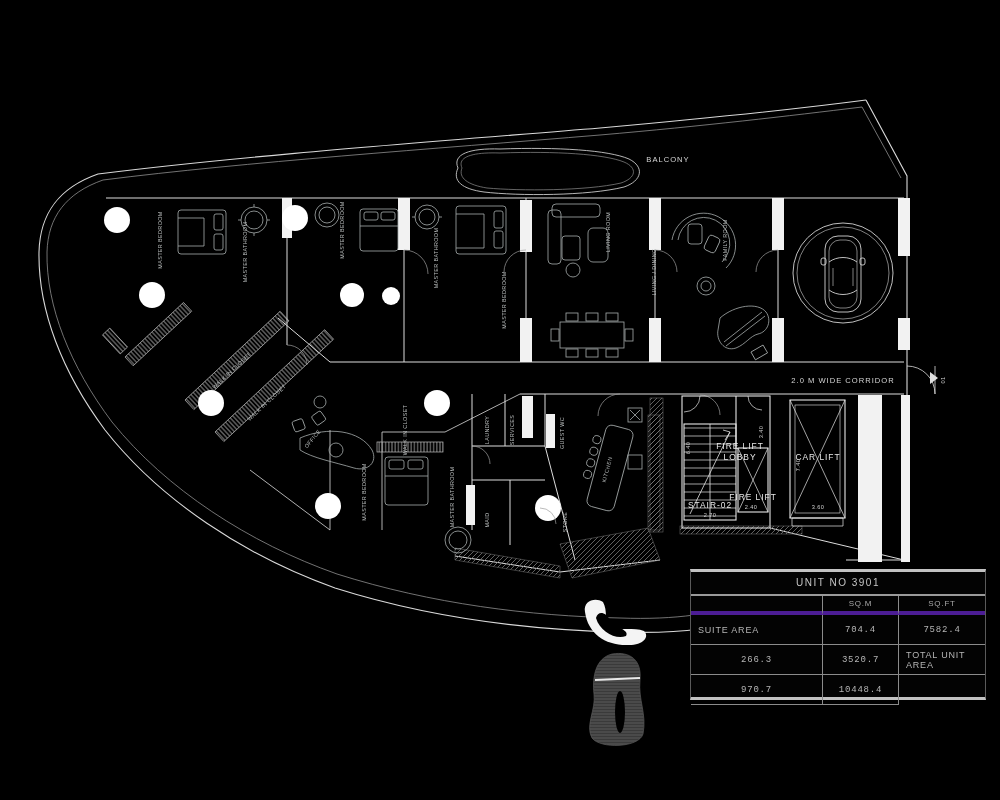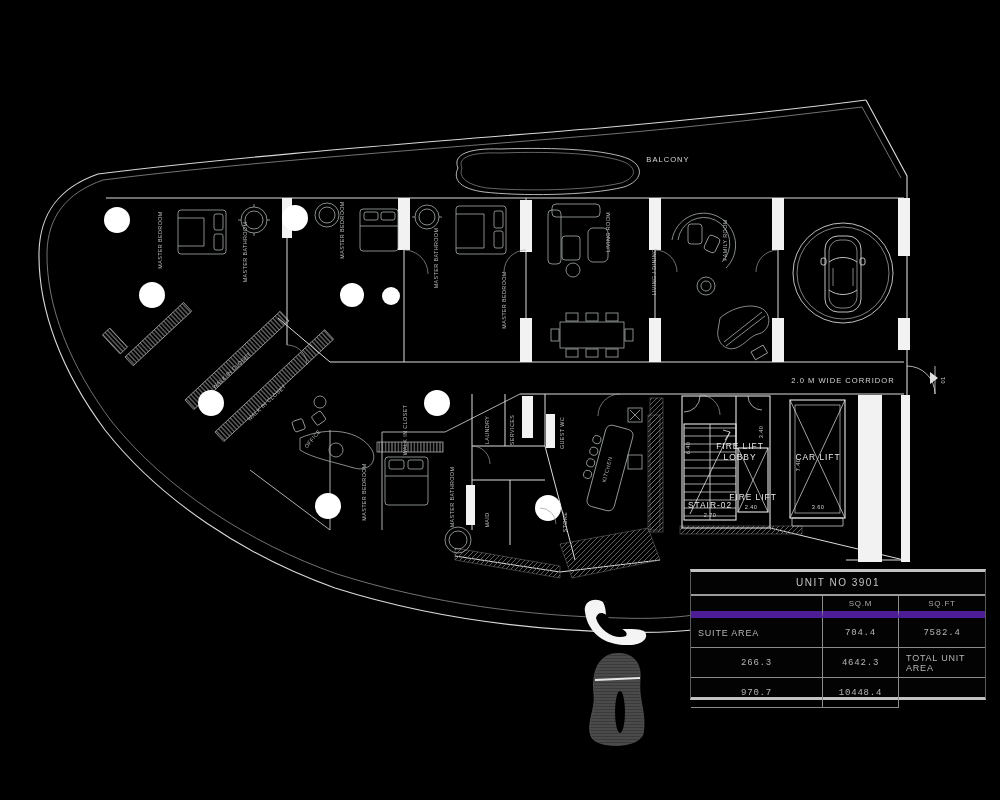--- a/index.html
+++ b/index.html
@@ -16,21 +16,21 @@
     border-top:3px solid #c2c2c2;border-bottom:3px solid #c2c2c2;
     border-left:1px solid #5a5a5a;border-right:1px solid #5a5a5a;
     color:#b5b5b5;background:#030303;box-sizing:border-box;}
   #area-table .t-title{height:22px;line-height:22px;text-align:center;font-size:10px;
     letter-spacing:1.5px;color:#c6c6c6;border-bottom:2px solid #9a9a9a;}
   #area-table .t-grid{display:grid;grid-template-columns:132px 76px 86px;}
   #area-table .t-cell{border-bottom:1px solid #8b8b8b;border-right:1px solid #8b8b8b;
     font-size:9px;letter-spacing:.8px;display:flex;align-items:center;}
   #area-table .t-cell:nth-child(3n){border-right:none;}
   #area-table .hdr{height:15px;justify-content:center;font-size:8px;color:#a8a8a8;
-    border-bottom:7px solid #4c1d95;}
+    border-bottom:4px solid #4c1d95;}
   #area-table .lbl{padding-left:7px;height:29px;}
   #area-table .num{justify-content:center;height:29px;font-family:Liberation Mono, monospace;}
 </style>
 </head>
 <body>
 
 <div id="stage">
 <svg width="1000" height="800" viewBox="0 0 1000 800">
   <defs>
     <pattern id="hatch" patternUnits="userSpaceOnUse" width="5" height="5">
@@ -371,20 +371,20 @@
     <div class="t-grid">
       <div class="t-cell hdr"></div>
       <div class="t-cell hdr">SQ.M</div>
       <div class="t-cell hdr">SQ.FT</div>
 
       <div class="t-cell lbl">SUITE AREA</div>
       <div class="t-cell num">704.4</div>
       <div class="t-cell num">7582.4</div>
 
       <div class="t-cell num">266.3</div>
-      <div class="t-cell num">4642.3</div>
+      <div class="t-cell num">3520.7</div>
 
       <div class="t-cell lbl">TOTAL UNIT AREA</div>
       <div class="t-cell num">970.7</div>
       <div class="t-cell num">10448.4</div>
     </div>
   </div>
 </div>
 
 </body></html>

